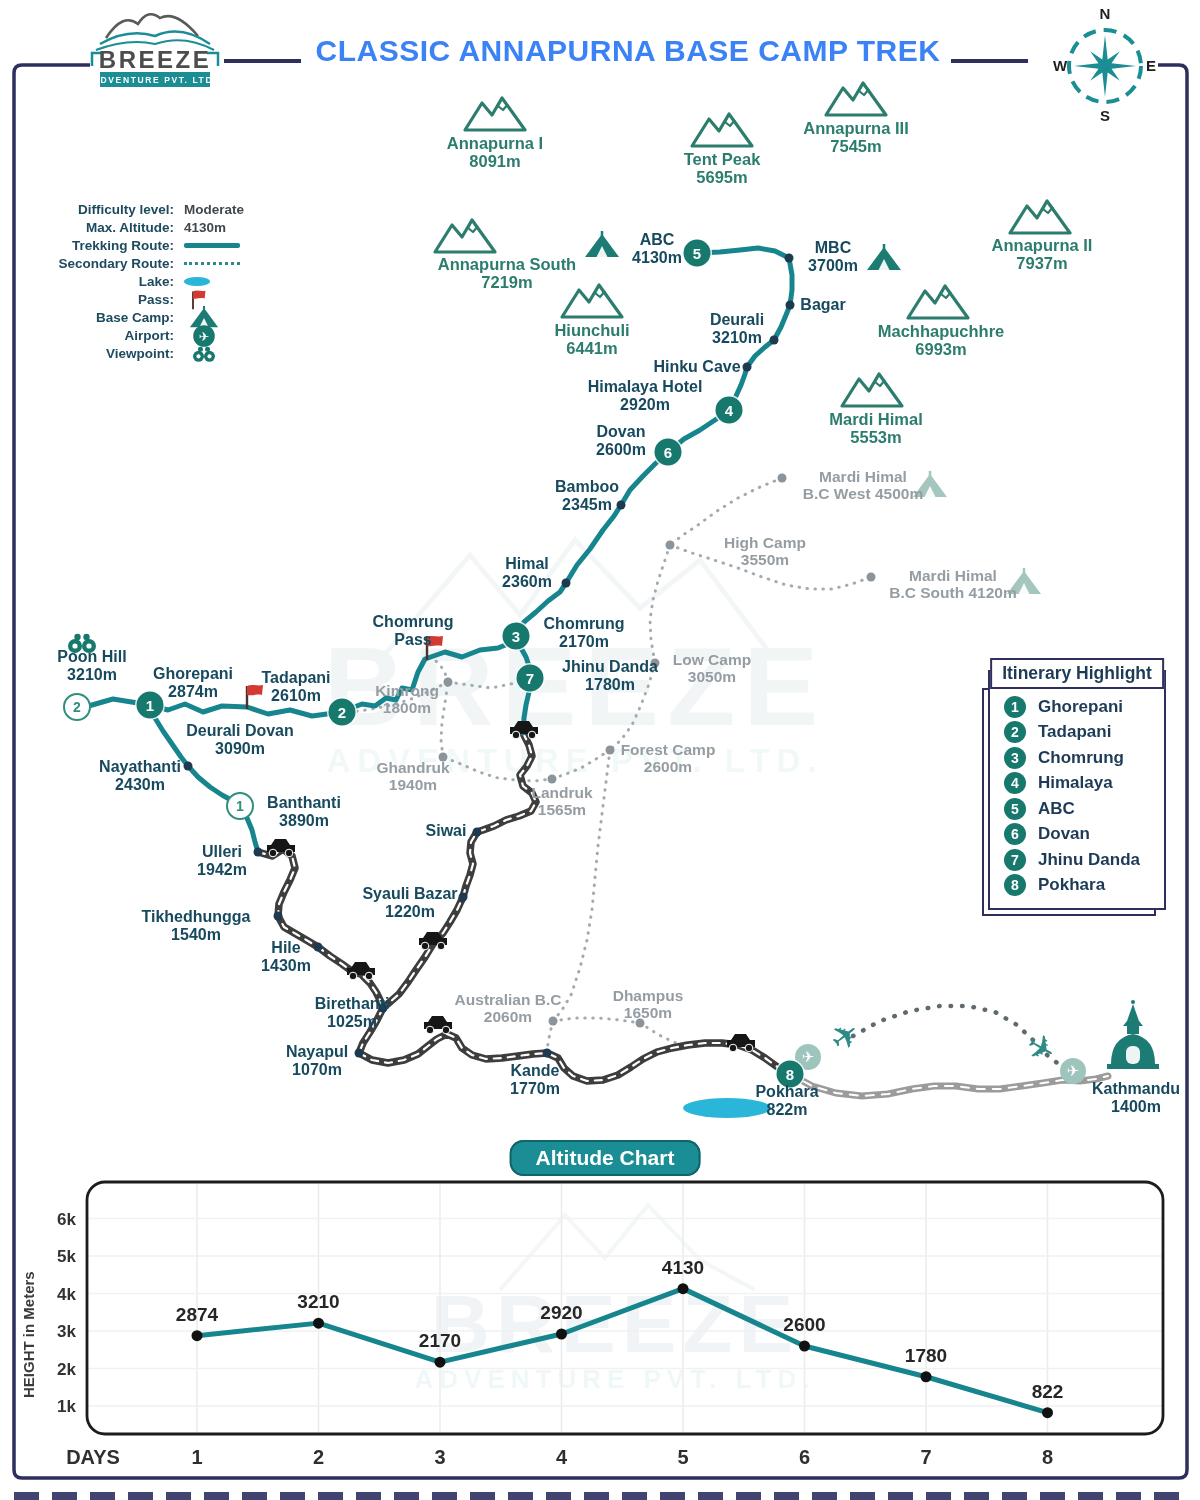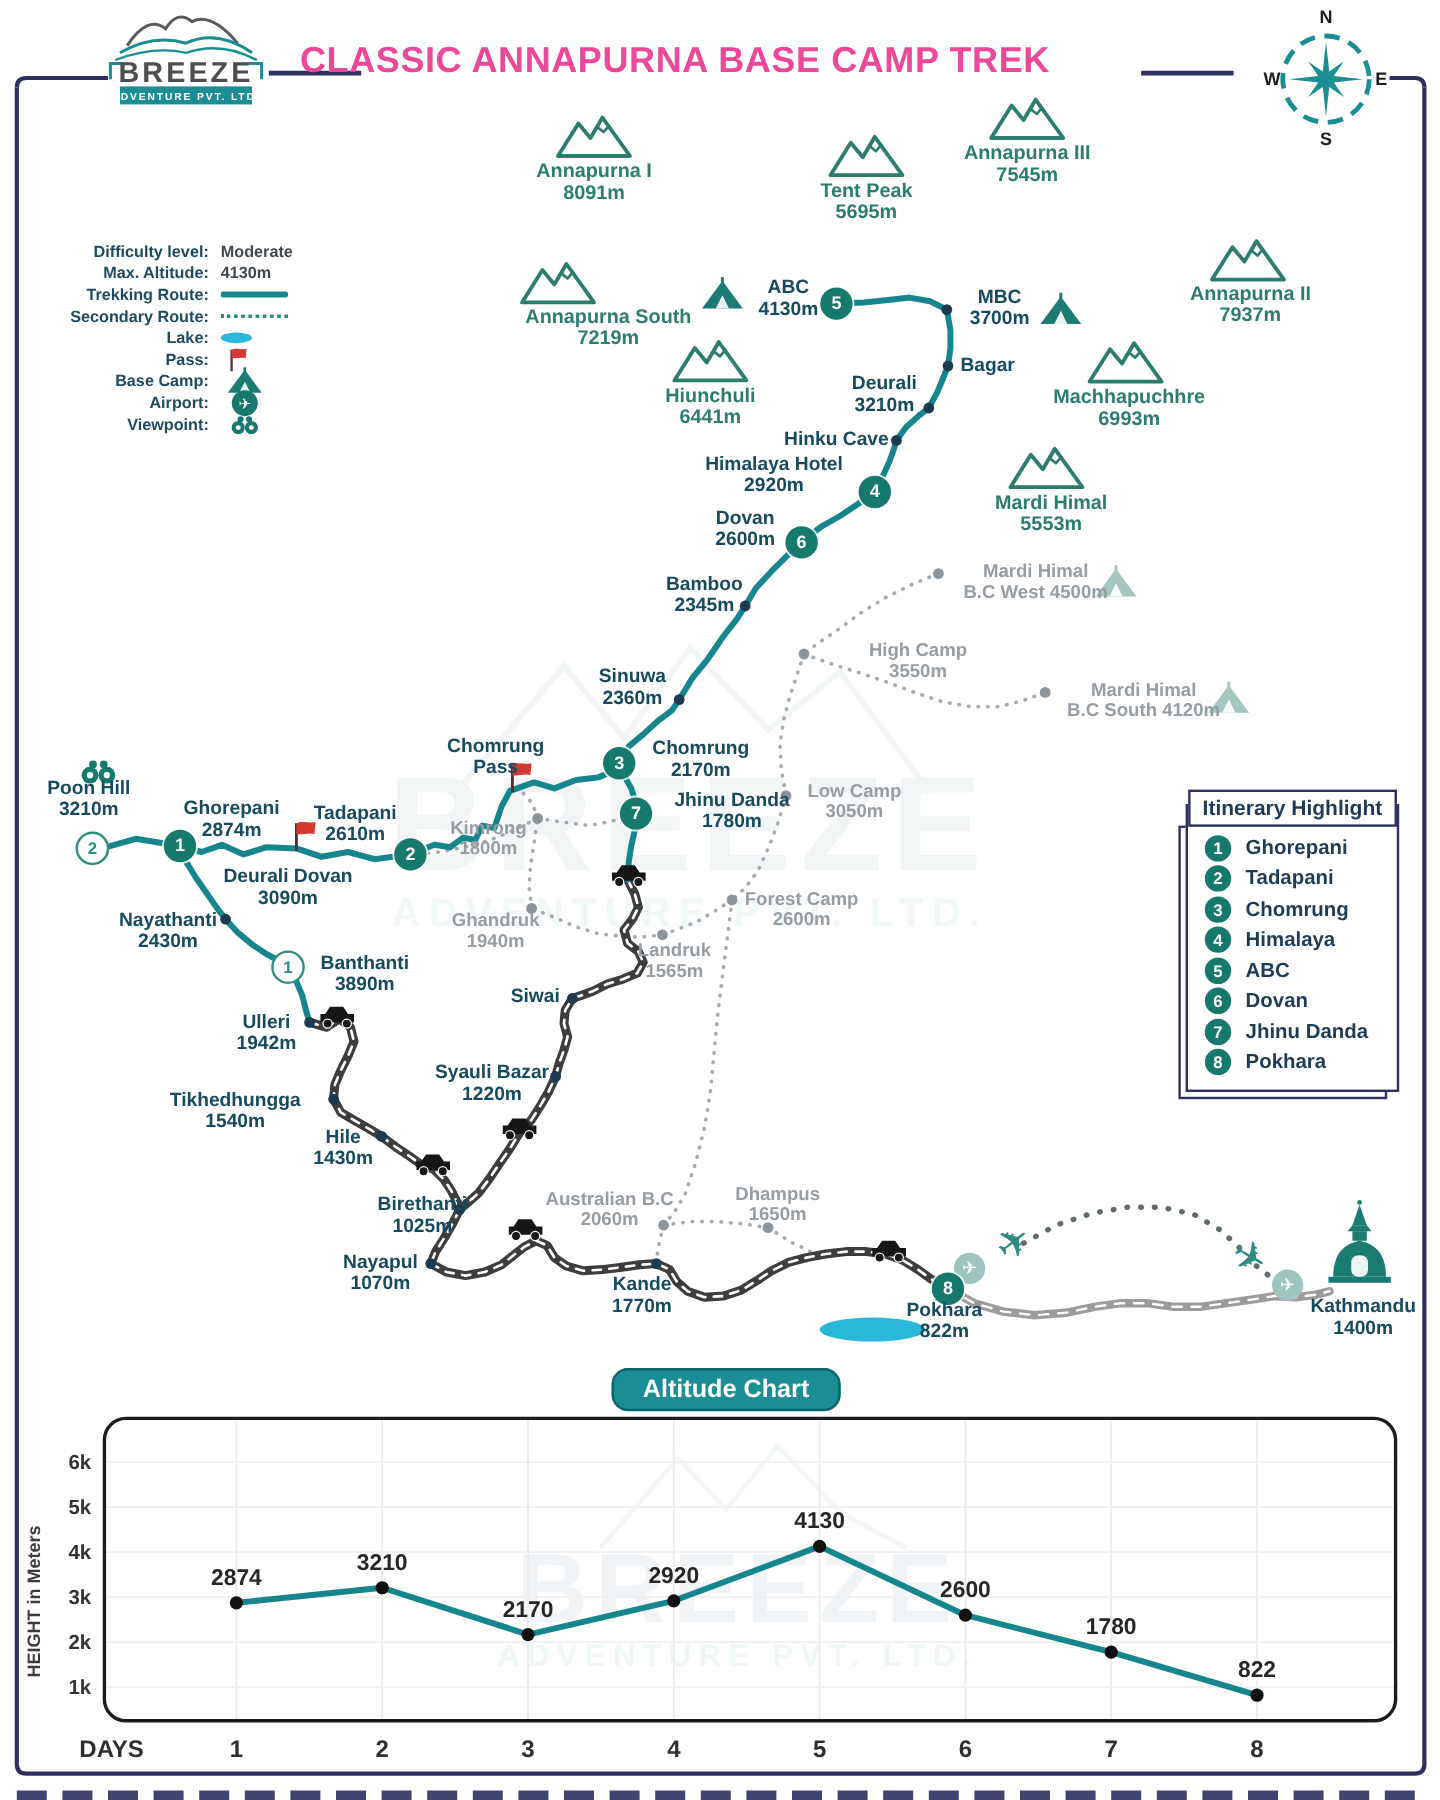--- a/index.html
+++ b/index.html
@@ -3,22 +3,22 @@
 <meta charset="utf-8">
 <style>
   html,body{margin:0;padding:0;background:#fff;}
   .page{position:relative;width:1200px;height:1500px;background:#fff;overflow:hidden;
         font-family:"Liberation Sans","DejaVu Sans",sans-serif;}
   svg{display:block;}
   #art{position:absolute;left:0;top:0;z-index:1;}
   #labels{position:absolute;left:0;top:0;width:1200px;height:1232px;z-index:3;}
   
   .logo{position:absolute;left:88px;top:6px;z-index:4;}
-  .title{position:absolute;left:250px;top:36px;width:756px;text-align:left;z-index:4;
-         color:#ec4899;font-weight:bold;}
+  .title{position:absolute;left:250px;top:36px;width:756px;text-align:center;z-index:4;
+         color:#3b82f6;font-weight:bold;}
   .title .t1{font-size:30px;letter-spacing:.5px;line-height:1.0;}
   .title .t2{font-size:27px;margin-top:4px;}
   .compass{position:absolute;left:1052px;top:2px;z-index:4;}
   .compass text{font-size:15px;font-weight:bold;fill:#1e1e1e;}
   
   .legend{position:absolute;left:52px;top:201px;z-index:4;}
   .leg-row{display:flex;align-items:center;height:17px;margin-bottom:1px;}
   .leg-label{width:122px;text-align:right;font-size:13.5px;font-weight:bold;color:#1d4a5e;}
   .leg-val{margin-left:10px;font-size:13.5px;font-weight:bold;color:#40484d;}
   .leg-ic{margin-left:10px;display:flex;align-items:center;}
@@ -333,21 +333,21 @@
       <div class="mlbl navy" style="left: 697px; top: 367px;">
         <span>Hinku Cave</span>
       </div>
       <div class="dot" style="left: 621px; top: 505px;"></div>
       <div class="mlbl navy" style="left: 587px; top: 496px;">
         <span>Bamboo</span>
         <span>2345m</span>
       </div>
       <div class="dot" style="left: 566px; top: 583px;"></div>
       <div class="mlbl navy" style="left: 527px; top: 573px;">
-        <span>Sinuwa</span>
+        <span>Himal</span>
         <span>2360m</span>
       </div>
       <div class="dot" style="left: 188px; top: 766px;"></div>
       <div class="mlbl navy" style="left: 140px; top: 776px;">
         <span>Nayathanti</span>
         <span>2430m</span>
       </div>
       <div class="mlbl navy" style="left: 304px; top: 812px;">
         <span>Banthanti</span>
         <span>3890m</span>
@@ -384,21 +384,21 @@
       <div class="dot" style="left: 359px; top: 1053px;"></div>
       <div class="mlbl navy" style="left: 317px; top: 1061px;">
         <span>Nayapul</span>
         <span>1070m</span>
       </div>
       <div class="dot" style="left: 547px; top: 1053px;"></div>
       <div class="mlbl navy" style="left: 535px; top: 1080px;">
         <span>Kande</span>
         <span>1770m</span>
       </div>
-      <div class="mlbl navy" style="left: 74px; top: 666px;">
+      <div class="mlbl navy" style="left: 92px; top: 666px;">
         <span>Poon Hill</span>
         <span>3210m</span>
       </div>
       <div class="mlbl navy" style="left: 1136px; top: 1098px;">
         <span>Kathmandu</span>
         <span>1400m</span>
       </div>
       <div class="dot g" style="left: 782px; top: 478px;"></div>
       <div class="mlbl gray" style="left: 863px; top: 485px;">
         <span>Mardi Himal</span>

